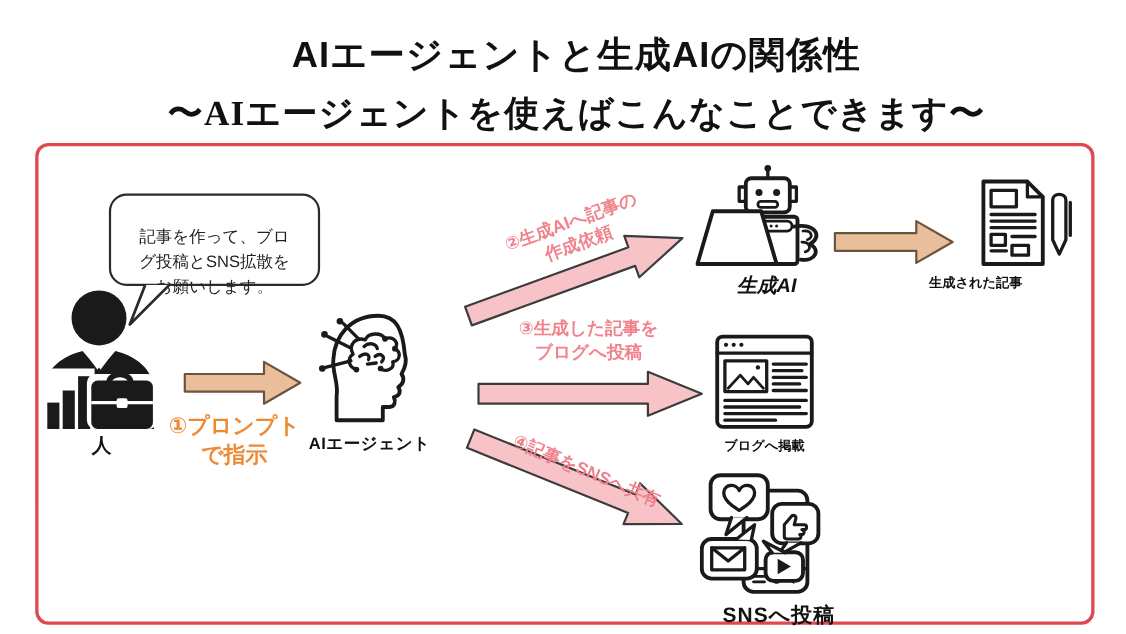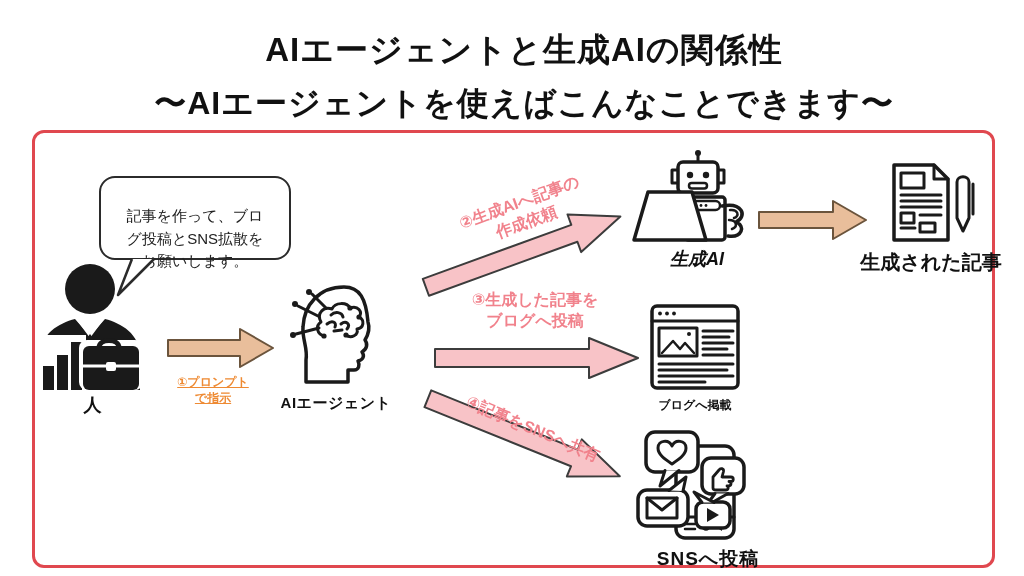--- a/index.html
+++ b/index.html
@@ -6,35 +6,35 @@
     --frame-red:#e0484f; --arrow-tan:#e9be9b; --arrow-pink:#f8c3c7;
     --text-pink:#f1828c; --text-orange:#ee8a33; --ink:#1a1a1a;
   }
   *{margin:0;padding:0;box-sizing:border-box;}
   html,body{background:#fff;}
   body{font-family:"Liberation Sans","DejaVu Sans",sans-serif;color:var(--ink);}
   .stage{position:relative;width:1024px;height:576px;background:#fff;overflow:hidden;}
   .abs{position:absolute;}
   .title{width:1024px;text-align:center;font-weight:800;color:#111;padding-left:24px;}
   .title-1{top:28px;font-size:33px;letter-spacing:1px;}
-  .title-2{top:82px;font-size:32px;letter-spacing:1px;}
+  .title-2{top:82px;font-size:32px;letter-spacing:1px;font-family:Liberation Serif, serif;}
   .frame{left:32px;top:130px;width:963px;height:438px;border:3px solid var(--frame-red);border-radius:12px;background:#fff;}
   .multiline{white-space:pre-line;}
   .bubble{left:99px;top:176px;width:192px;height:84px;border:2.5px solid #2b2b2b;border-radius:16px;
           background:#fff;text-align:center;font-size:15px;line-height:1.5;padding-top:27px;color:#222;z-index:3;}
   .bubble-tail{left:110px;top:258px;width:56px;height:40px;z-index:4;}
   .node-label{text-align:center;font-weight:800;color:#111;}
   .lbl-person{left:35px;top:393px;width:115px;font-size:18px;}
   .lbl-agent{left:262px;top:394px;width:148px;font-size:15px;letter-spacing:.5px;}
   .lbl-genai{left:642px;top:247px;width:110px;font-size:18px;font-style:italic;}
-  .lbl-article{left:856px;top:249px;width:150px;font-size:20px;}
+  .lbl-article{left:812px;top:249px;width:150px;font-size:12px;}
   .lbl-blog{left:630px;top:397px;width:130px;font-size:12px;}
   .lbl-sns{left:648px;top:546px;width:120px;font-size:19px;letter-spacing:1px;}
   .step{font-weight:800;text-align:center;line-height:1.3;}
-  .step-1{left:148px;top:375px;width:130px;font-size:12px;color:var(--text-orange);text-decoration:underline;}
+  .step-1{left:148px;top:375px;width:130px;font-size:20px;color:var(--text-orange);}
   .step-2{left:428px;top:192px;width:190px;font-size:16px;color:var(--text-pink);transform:rotate(-20deg);}
   .step-3{left:445px;top:290px;width:180px;font-size:16px;color:var(--text-pink);}
   .step-4{left:436px;top:378px;width:210px;font-size:16px;color:var(--text-pink);
           transform:rotate(23deg);transform-origin:0 50%;}
   .rot-up{transform:rotate(-20deg);transform-origin:0 50%;}
   .rot-dn{transform:rotate(22deg);transform-origin:0 50%;}
   svg{display:block;}
 </style>
 </head>
 <body>

